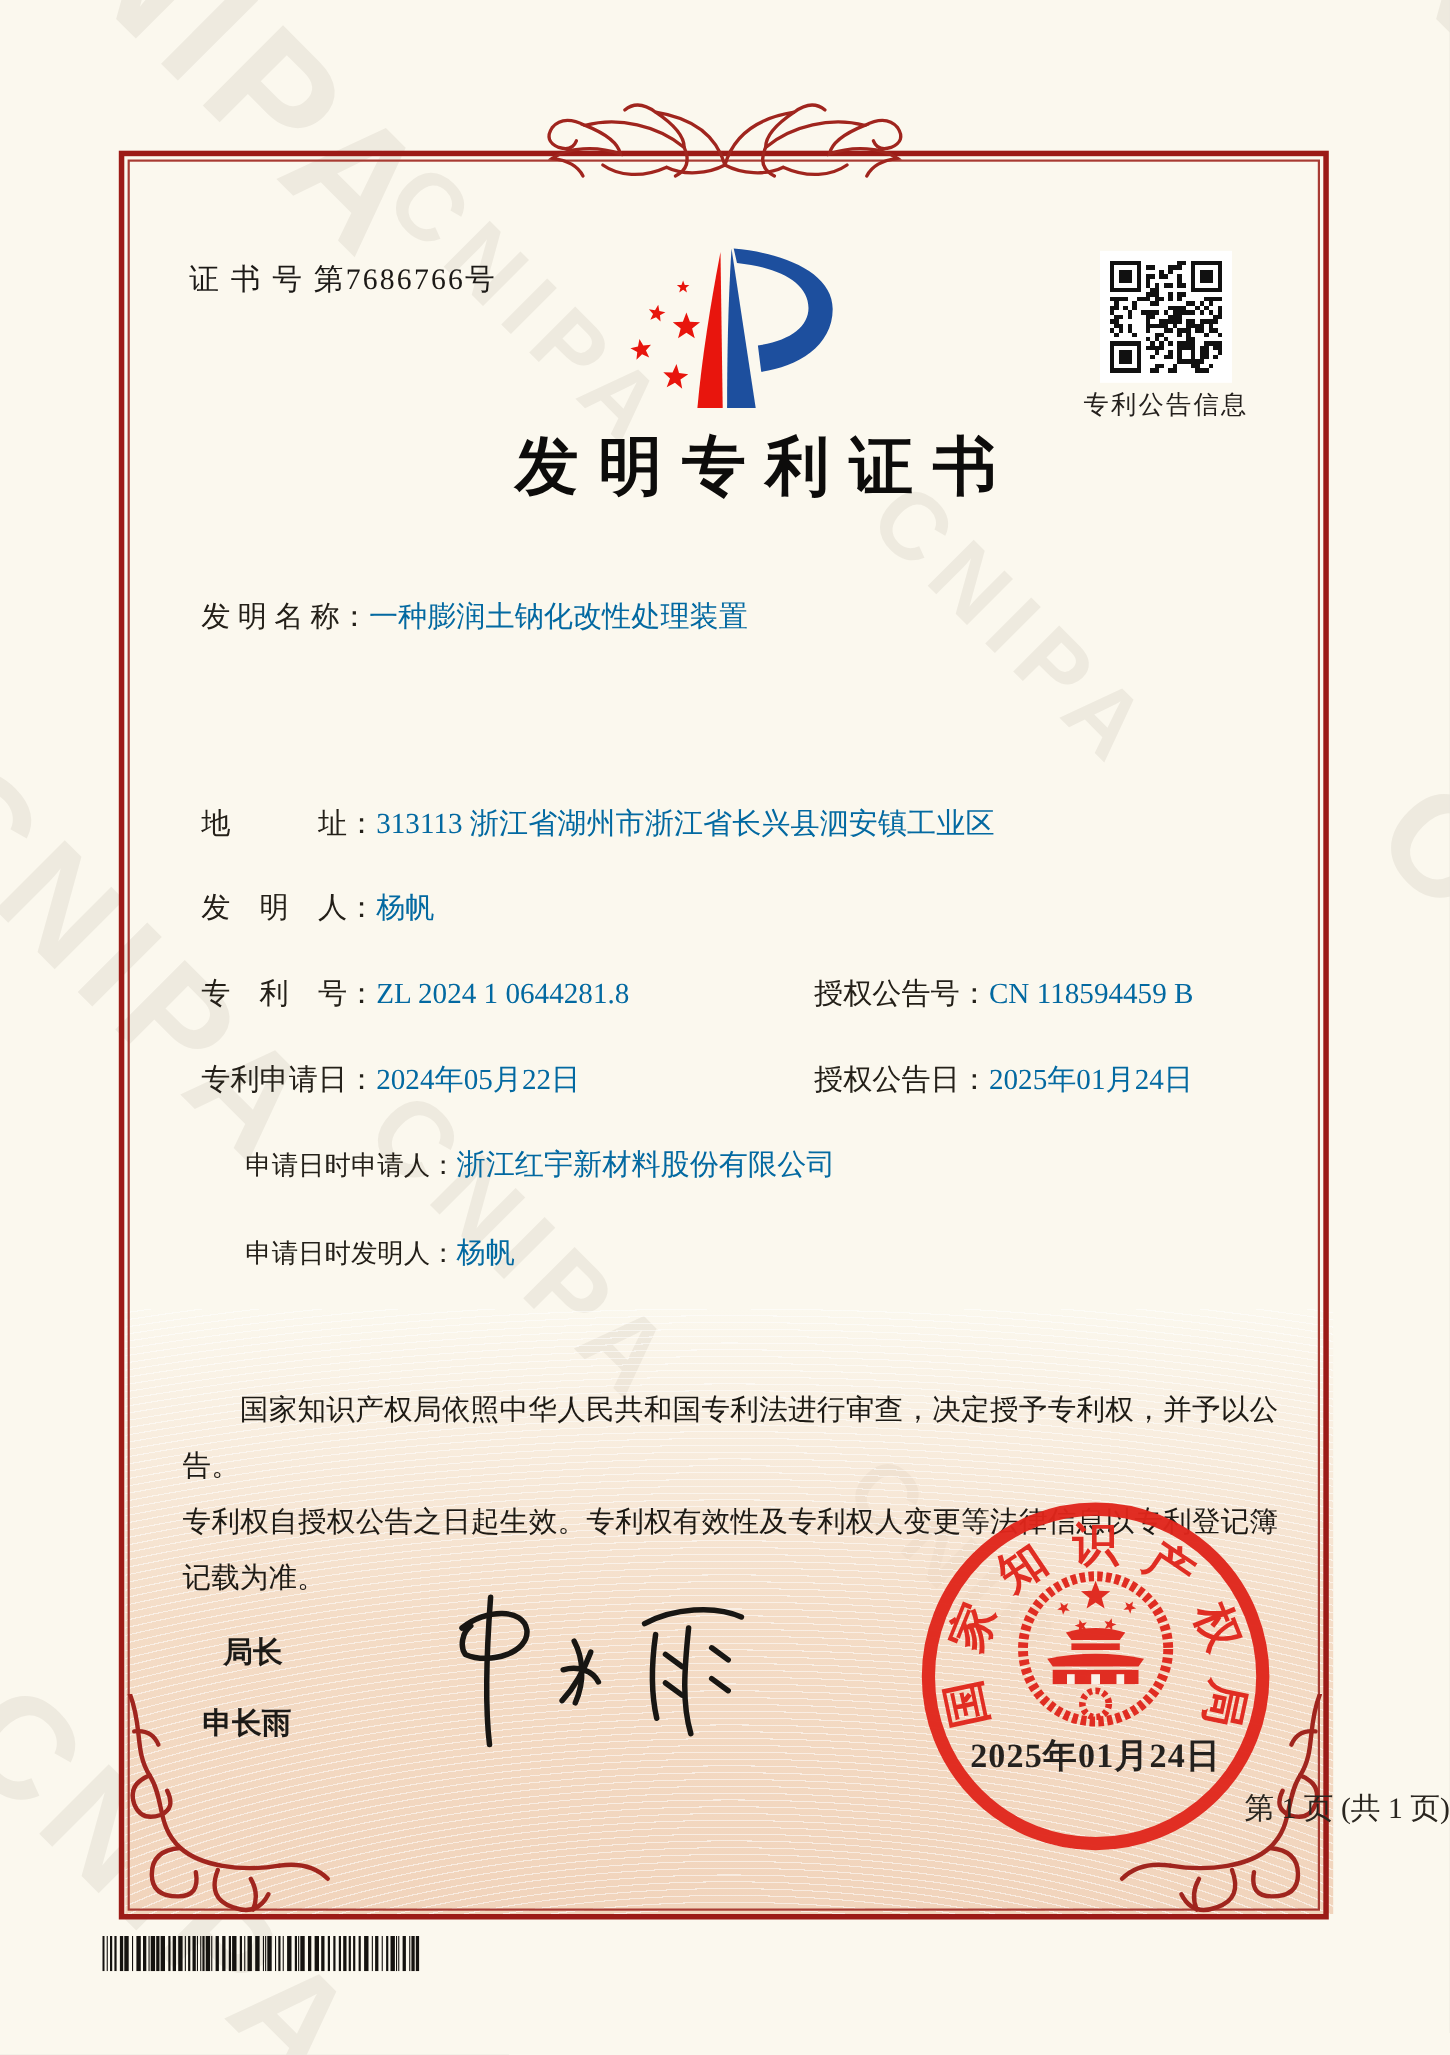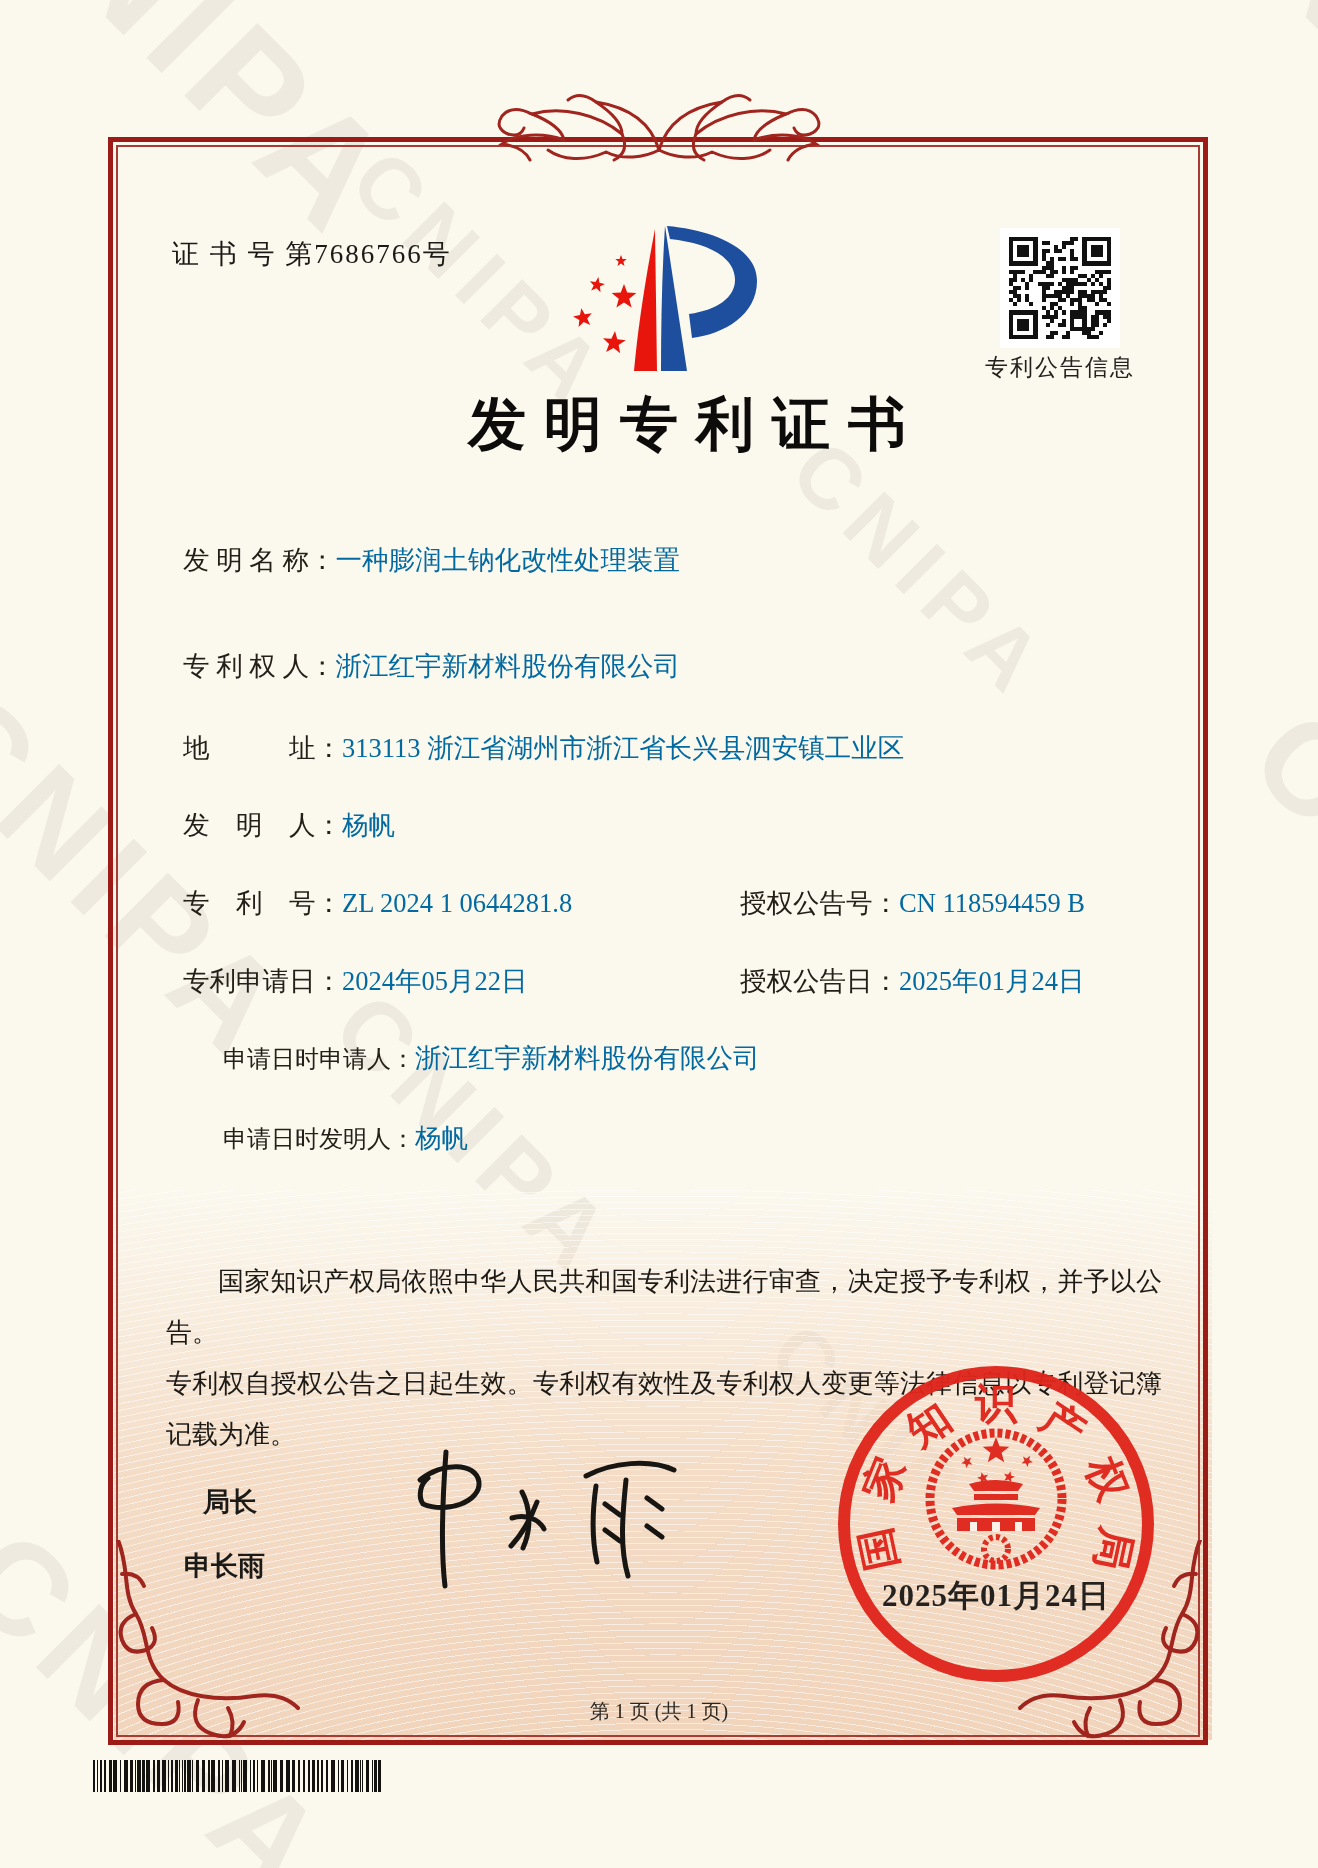--- a/index.html
+++ b/index.html
@@ -58,21 +58,21 @@
   
   .sig-title{position:absolute;left:203px;top:1484px;font-size:27px;font-weight:bold;
     font-family:"Liberation Sans","DejaVu Sans",sans-serif;}
   .sig-name{position:absolute;left:184px;top:1548px;font-size:27px;font-weight:bold;
     font-family:"Liberation Sans","DejaVu Sans",sans-serif;}
   .sig-svg{position:absolute;left:400px;top:1434px;}
   
   .seal{position:absolute;left:828px;top:1356px;}
   .seal text{font-family:"Liberation Serif","DejaVu Serif",serif;}
   
-  .footer{position:absolute;left:0;top:1698px;width:100%;text-align:center;font-size:20px;color:#2a2620;}
+  .footer{position:absolute;left:0;top:1626px;width:100%;text-align:right;font-size:27px;color:#2a2620;}
   .barcode{position:absolute;left:93px;top:1760px;}
   
   .orn{position:absolute;pointer-events:none;}
 </style>
 </head>
 <body>
 
 <div class="page">
 
   <div class="wm" style="left:-70px;top:-60px;font-size:150px;">CNIPA</div>
@@ -356,23 +356,20 @@
         <rect x="2" y="20" width="3" height="3" fill="#111"></rect>
       </svg>
   </div>
   <div class="qr-caption">专利公告信息</div>
 
   <div class="title">发明专利证书</div>
 
   <div class="row r1">
     <span class="lbl">发 明 名 称：</span><span class="val">一种膨润土钠化改性处理装置</span>
   </div>
-  <div class="row r2">
-    <span class="lbl">专 利 权 人：</span><span class="val">浙江红宇新材料股份有限公司</span>
-  </div>
   <div class="row r3">
     <span class="lbl">地　　　址：</span><span class="val">313113 浙江省湖州市浙江省长兴县泗安镇工业区</span>
   </div>
   <div class="row r4">
     <span class="lbl">发　明　人：</span><span class="val">杨帆</span>
   </div>
   <div class="row r5">
     <span class="lbl">专　利　号：</span><span class="val">ZL 2024 1 0644281.8</span>
     <span class="col2">
       <span class="lbl">授权公告号：</span><span class="val">CN 118594459 B</span>

